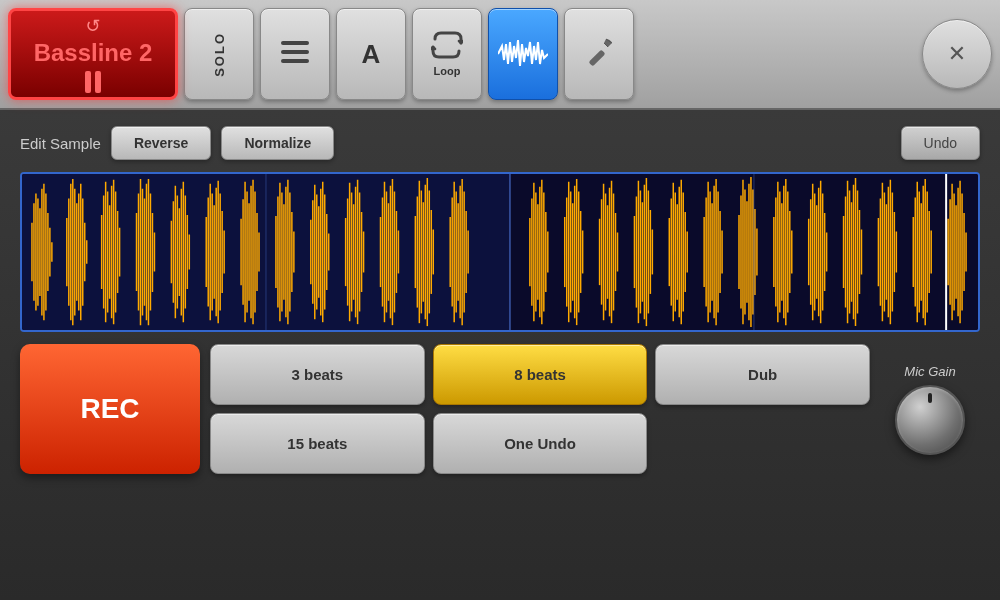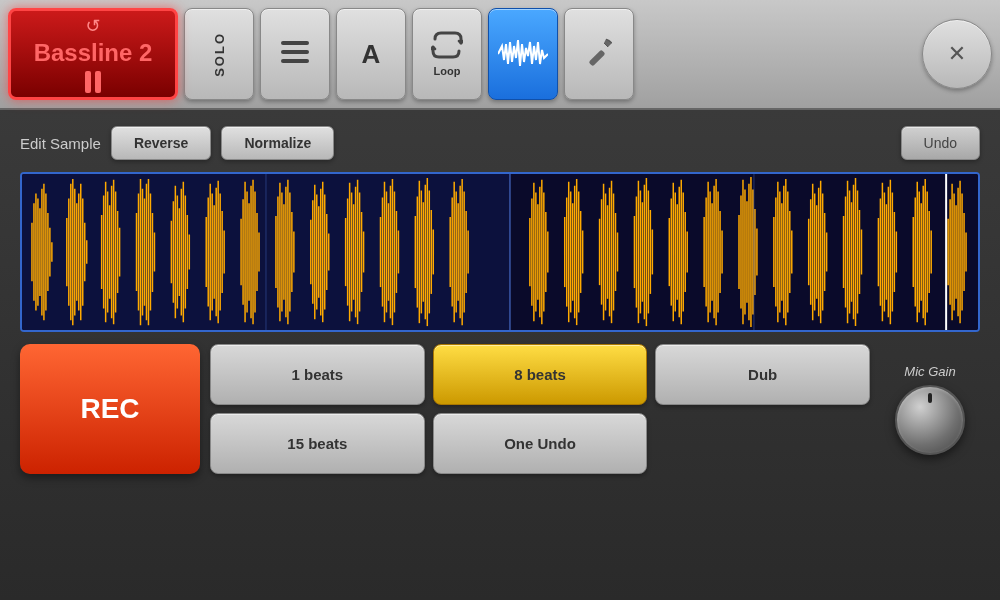--- a/index.html
+++ b/index.html
@@ -931,21 +931,21 @@
 
       <line x1="928" y1="0" x2="928" y2="160" stroke="white" stroke-width="2"></line>
     </svg>
   </div>
 
   <div class="bottom-controls">
 
     <button class="rec-btn">REC</button>
 
     <div class="beat-grid">
-      <button class="beat-btn">1 beats</button>
+      <button class="beat-btn">3 beats</button>
       <button class="beat-btn active-gold">8 beats</button>
       <button class="beat-btn">Dub</button>
       <button class="beat-btn">15 beats</button>
       <button class="beat-btn">One Undo</button>
     </div>
 
     <div class="mic-gain-section">
       <span class="mic-gain-label">Mic Gain</span>
       <div class="knob-container">
         <div class="knob">

